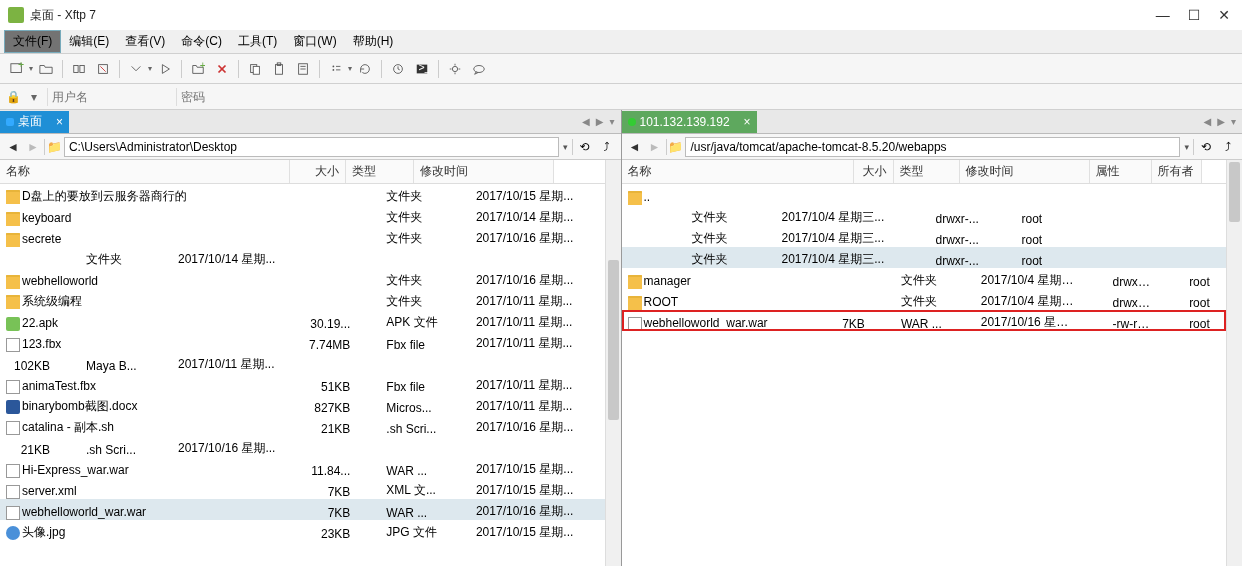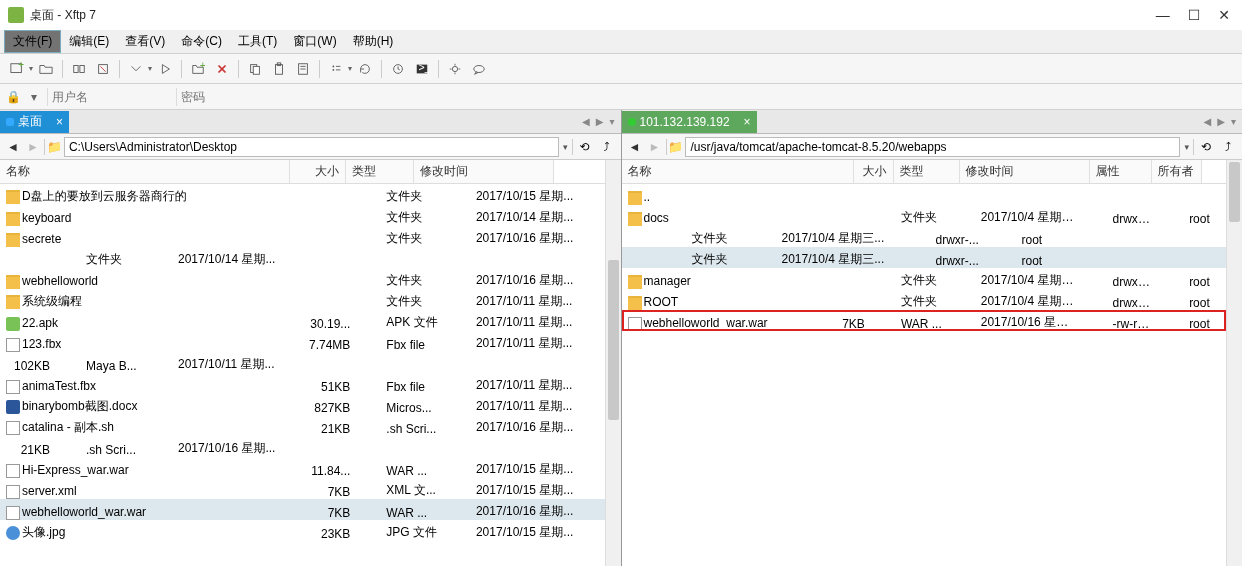--- a/index.html
+++ b/index.html
@@ -416,21 +416,20 @@
         <div id="right-rows">
             <div class="row">
               <div class="cell c-name"><span class="ico folder"></span><span>..</span></div>
               <div class="cell c-size"></div>
               <div class="cell c-type"></div>
               <div class="cell c-date"></div>
               <div class="cell c-attr"></div>
               <div class="cell c-owner"></div>
             </div>
             <div class="row">
-              <div class="cell c-name"><span class="ico folder"></span><span>docs</span></div>
               <div class="cell c-size"></div>
               <div class="cell c-type">文件夹</div>
               <div class="cell c-date">2017/10/4 星期三...</div>
               <div class="cell c-attr">drwxr-...</div>
               <div class="cell c-owner">root</div>
             </div>
             <div class="row">
               <div class="cell c-size"></div>
               <div class="cell c-type">文件夹</div>
               <div class="cell c-date">2017/10/4 星期三...</div>

